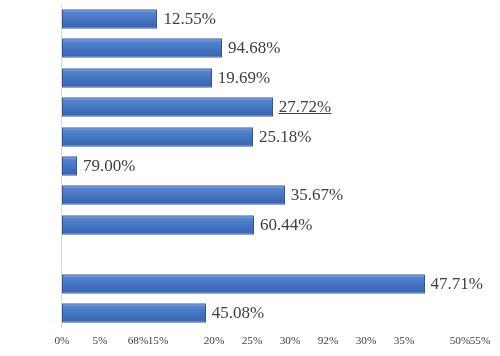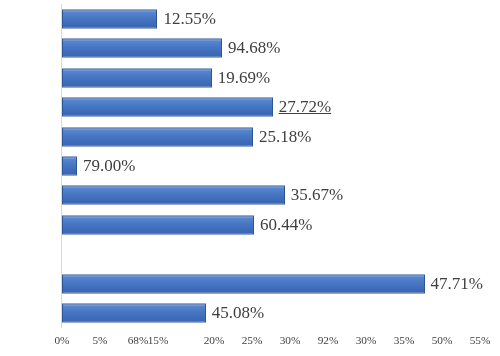--- a/index.html
+++ b/index.html
@@ -146,17 +146,17 @@
       <div class="xtick" style="left: 0px;">0%</div>
       <div class="xtick" style="left: 38px;">5%</div>
       <div class="xtick" style="left: 76px;">68%</div>
       <div class="xtick" style="left: 96px;">15%</div>
       <div class="xtick" style="left: 152px;">20%</div>
       <div class="xtick" style="left: 190px;">25%</div>
       <div class="xtick" style="left: 228px;">30%</div>
       <div class="xtick" style="left: 266px;">92%</div>
       <div class="xtick" style="left: 304px;">30%</div>
       <div class="xtick" style="left: 342px;">35%</div>
-      <div class="xtick" style="left: 380px;">50%</div>
+      <div class="xtick" style="left: 398px;">50%</div>
       <div class="xtick" style="left: 418px;">55%</div>
     </div>
 
 </div>
 
 </body></html>

